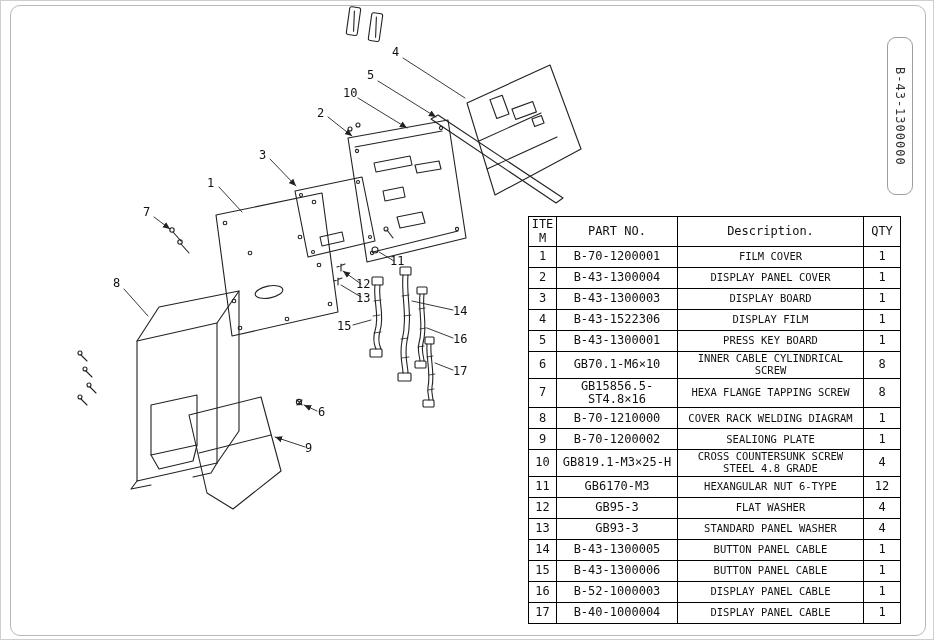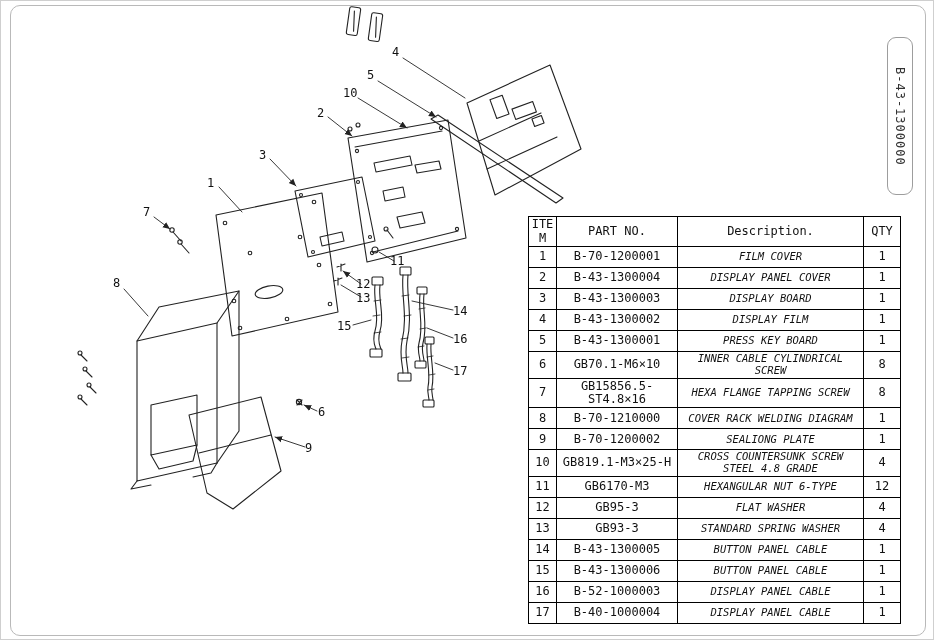--- a/index.html
+++ b/index.html
@@ -22,21 +22,21 @@
   .parts-table th, .parts-table td { border:1px solid #000; font-weight:normal;
       text-align:center; vertical-align:middle; padding:1px 2px; font-size:12px;
       line-height:1.12; overflow:hidden; }
   .parts-table thead tr { height:30px;padding-left:48px; }
   .parts-table tbody tr { height:21px; }
   .col-item { width:28px; }
   .col-part { width:121px; }
   .col-desc { width:186px; }
   .col-qty  { width:37px; }
   .bk { word-break:break-all; }
-  td.desc { font-size:10.5px;font-style:italic; }
+  td.desc { font-size:10.5px; }
   td.part { font-size:12px; }
 </style>
 </head>
 <body>
 
 <div class="page">
   <div class="outer-border"></div>
 
   <div class="doc-label">
     <span>B-43-1300000</span>
@@ -246,21 +246,21 @@
         <td>1</td>
       </tr>
       <tr>
         <td>3</td>
         <td class="part">B-43-1300003</td>
         <td class="desc">DISPLAY BOARD</td>
         <td>1</td>
       </tr>
       <tr>
         <td>4</td>
-        <td class="part">B-43-1300002</td>
+        <td class="part">B-43-1522306</td>
         <td class="desc">DISPLAY FILM</td>
         <td>1</td>
       </tr>
       <tr>
         <td>5</td>
         <td class="part">B-43-1300001</td>
         <td class="desc">PRESS KEY BOARD</td>
         <td>1</td>
       </tr>
       <tr>
@@ -301,21 +301,21 @@
       </tr>
       <tr>
         <td>12</td>
         <td class="part">GB95-3</td>
         <td class="desc">FLAT WASHER</td>
         <td>4</td>
       </tr>
       <tr>
         <td>13</td>
         <td class="part">GB93-3</td>
-        <td class="desc">STANDARD SPRING WASHER</td>
+        <td class="desc">STANDARD PANEL WASHER</td>
         <td>4</td>
       </tr>
       <tr>
         <td>14</td>
         <td class="part">B-43-1300005</td>
         <td class="desc">BUTTON PANEL CABLE</td>
         <td>1</td>
       </tr>
       <tr>
         <td>15</td>

